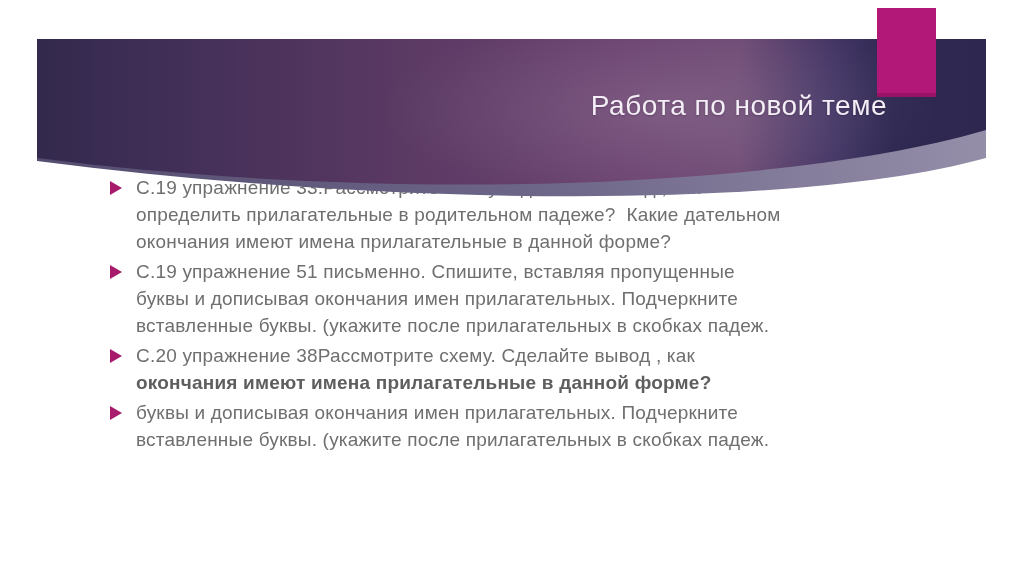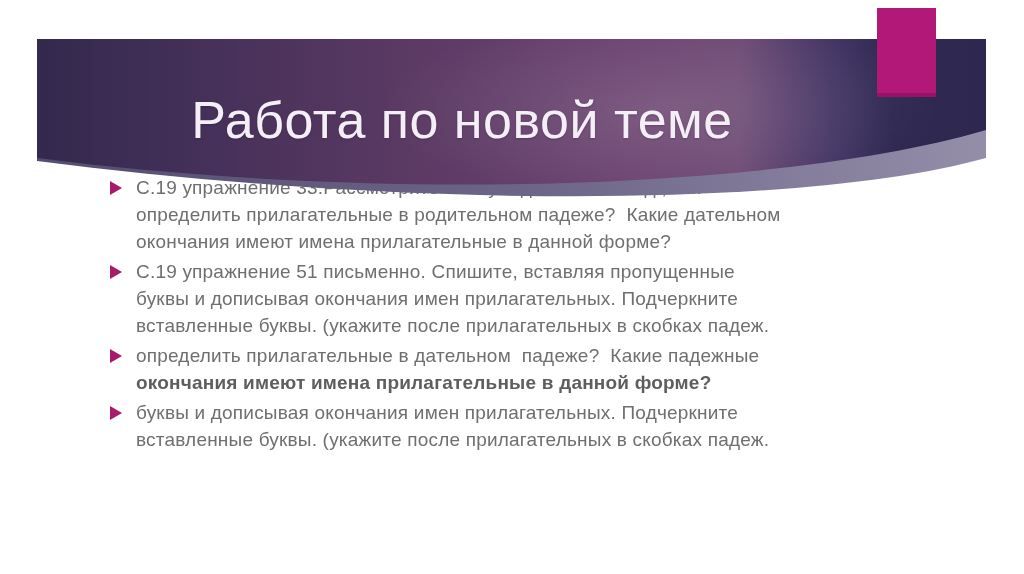--- a/index.html
+++ b/index.html
@@ -58,23 +58,23 @@
     width: 59px; height: 89px;
     background: #b21877;
     box-shadow: inset 0 -4px 0 rgba(60, 0, 40, 0.22);
     z-index: 4;
   }
   .slide-title {
     position: absolute;
     left: 37px; top: 90px;
     width: 850px;
     z-index: 5;
-    text-align: center;
+    text-align: right;
     color: #f4eef6;
-    font-size: 52px;
+    font-size: 28px;
     font-weight: 400;
     letter-spacing: 0.5px;
     text-shadow: 0 1px 2px rgba(30,10,40,0.25);
   }
 </style>
 </head>
 <body>
 
 <div class="slide">
 
@@ -86,21 +86,21 @@
       <span class="line">окончания имеют имена прилагательные в данной форме?</span>
     </li>
     <li>
       <span class="bullet-icon"></span>
       <span class="line">С.19 упражнение 51 письменно. Спишите, вставляя пропущенные</span>
       <span class="line">буквы и дописывая окончания имен прилагательных. Подчеркните</span>
       <span class="line">вставленные буквы. (укажите после прилагательных в скобках падеж.</span>
     </li>
     <li>
       <span class="bullet-icon"></span>
-      <span class="line">определить прилагательные в дательном  падеже?  Какие падежные</span>
+      <span class="line">С.20 упражнение 38Рассмотрите схему. Сделайте вывод , как</span>
       <span class="line bold-line">окончания имеют имена прилагательные в данной форме?</span>
     </li>
     <li>
       <span class="bullet-icon"></span>
       <span class="line">буквы и дописывая окончания имен прилагательных. Подчеркните</span>
       <span class="line">вставленные буквы. (укажите после прилагательных в скобках падеж.</span>
     </li>
   </ul>
 
   <svg class="banner-svg" width="1024" height="230" viewBox="0 0 1024 230">

